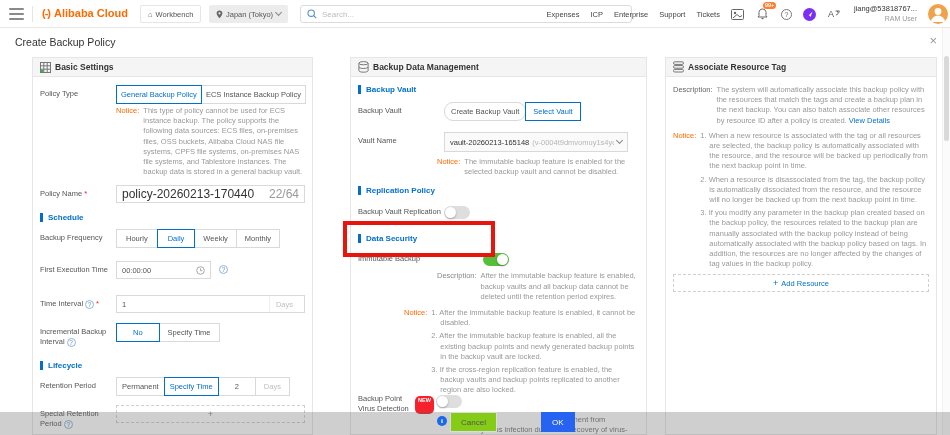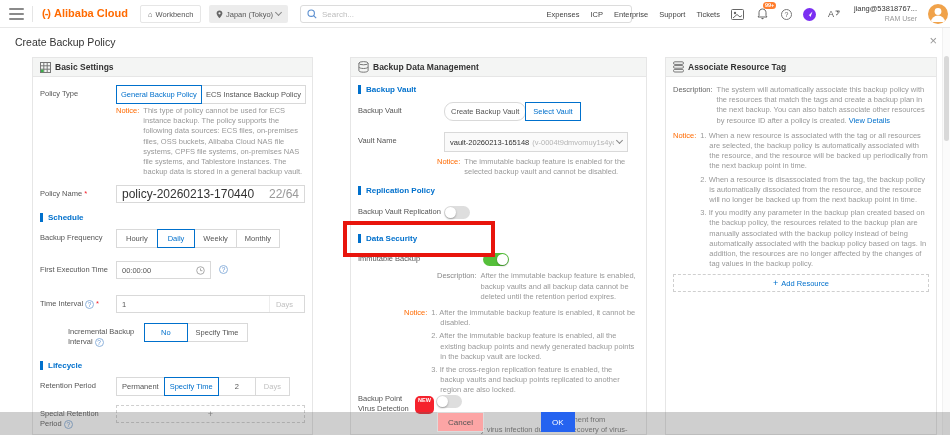--- a/index.html
+++ b/index.html
@@ -96,21 +96,21 @@
   .virus-lab{width:57px;flex:none;line-height:10px;padding-top:2px;}
   
   .frag{position:absolute;color:#777;font-size:7.5px;z-index:7;white-space:nowrap;}
   .dim{position:absolute;left:0;top:412px;width:950px;height:23px;background:rgba(96,96,96,.30);z-index:8;}
   .info-i{position:absolute;left:437px;top:416px;width:10px;height:10px;border-radius:50%;
     background:#1c69e8;color:#fff;font-size:7px;font-weight:bold;display:flex;align-items:center;
     justify-content:center;z-index:9;}
   .info-i::after{content:"i";font-family:"Liberation Serif",serif;}
   .btn{position:absolute;top:412px;height:20px;display:flex;align-items:center;font-size:8px;
     z-index:9;cursor:pointer;padding:0 10px;}
-  .btn.cancel{left:437px;background:#fca5a5;border:1px solid #dcdcdc;color:#555;}
+  .btn.cancel{left:450px;background:#84cc16;border:1px solid #dcdcdc;color:#555;}
   .btn.ok{left:505px;background:#2563f0;color:#fff;border:1px solid #2563f0;margin-left:36px;}
   
   .sb{position:absolute;right:0;top:28px;bottom:0;width:8px;background:#fbfbfb;
     border-left:1px solid #f1f1f1;z-index:4;}
   .sb-thumb{position:absolute;right:1px;top:28px;width:5px;height:85px;background:#d9d9d9;border-radius:3px;}
   .icon-svg{flex:none;display:block;}
 </style>
 </head>
 <body>
 
@@ -248,21 +248,21 @@
         <span class="help" style="margin-left:8px;margin-top:4px;"></span>
       </div>
       <div class="row" style="margin-bottom:10px;">
         <span class="lbl"><span>Time Interval</span><span class="help"></span><span class="req">*</span></span>
         <span class="inp" style="flex:1;">
           <span style="flex:1;color:#555;">1</span>
           <span class="suffix">Days</span>
         </span>
       </div>
       <div class="row" style="margin-bottom:14px;">
-        <span class="lbl" style="width:76px;margin-left:28px;"><span>Incremental Backup Interval</span><span class="help"></span></span>
+        <span class="lbl" style="width:76px;"><span>Incremental Backup Interval</span><span class="help"></span></span>
         <span class="seg">
           <span class="seg-opt sel" style="padding:4px 16px;">No</span>
           <span class="seg-opt" style="padding:4px 8px;">Specify Time</span>
         </span>
       </div>
       <div class="sec" style="margin-bottom:7px;">Lifecycle</div>
       <div class="row" style="margin-bottom:9px;">
         <span class="lbl">Retention Period</span>
         <span class="seg" style="flex:1;">
           <span class="seg-opt" style="padding:4px 5px;">Permanent</span>

